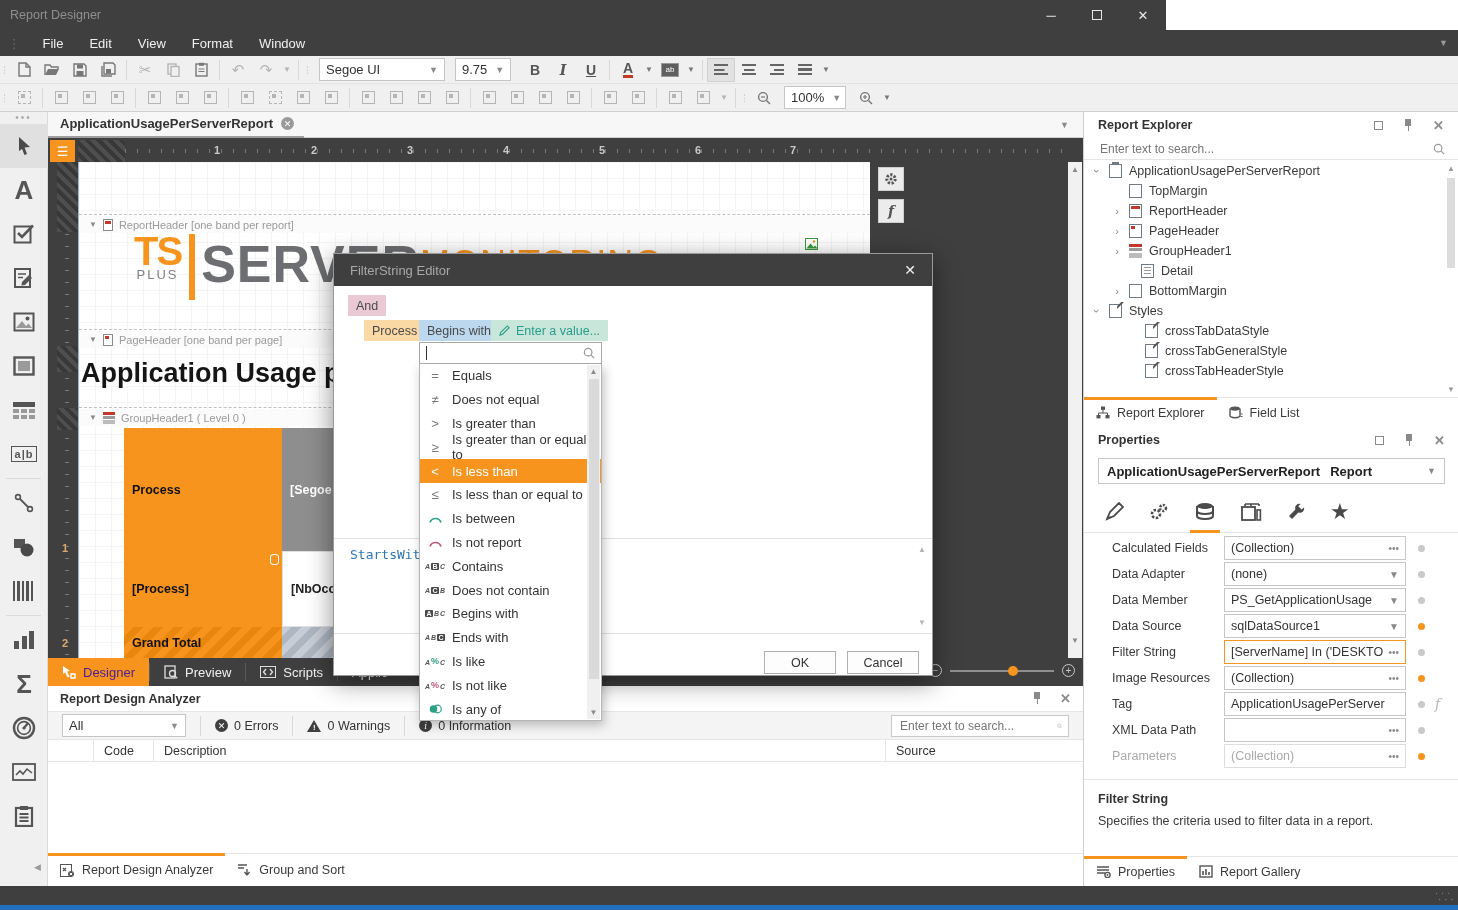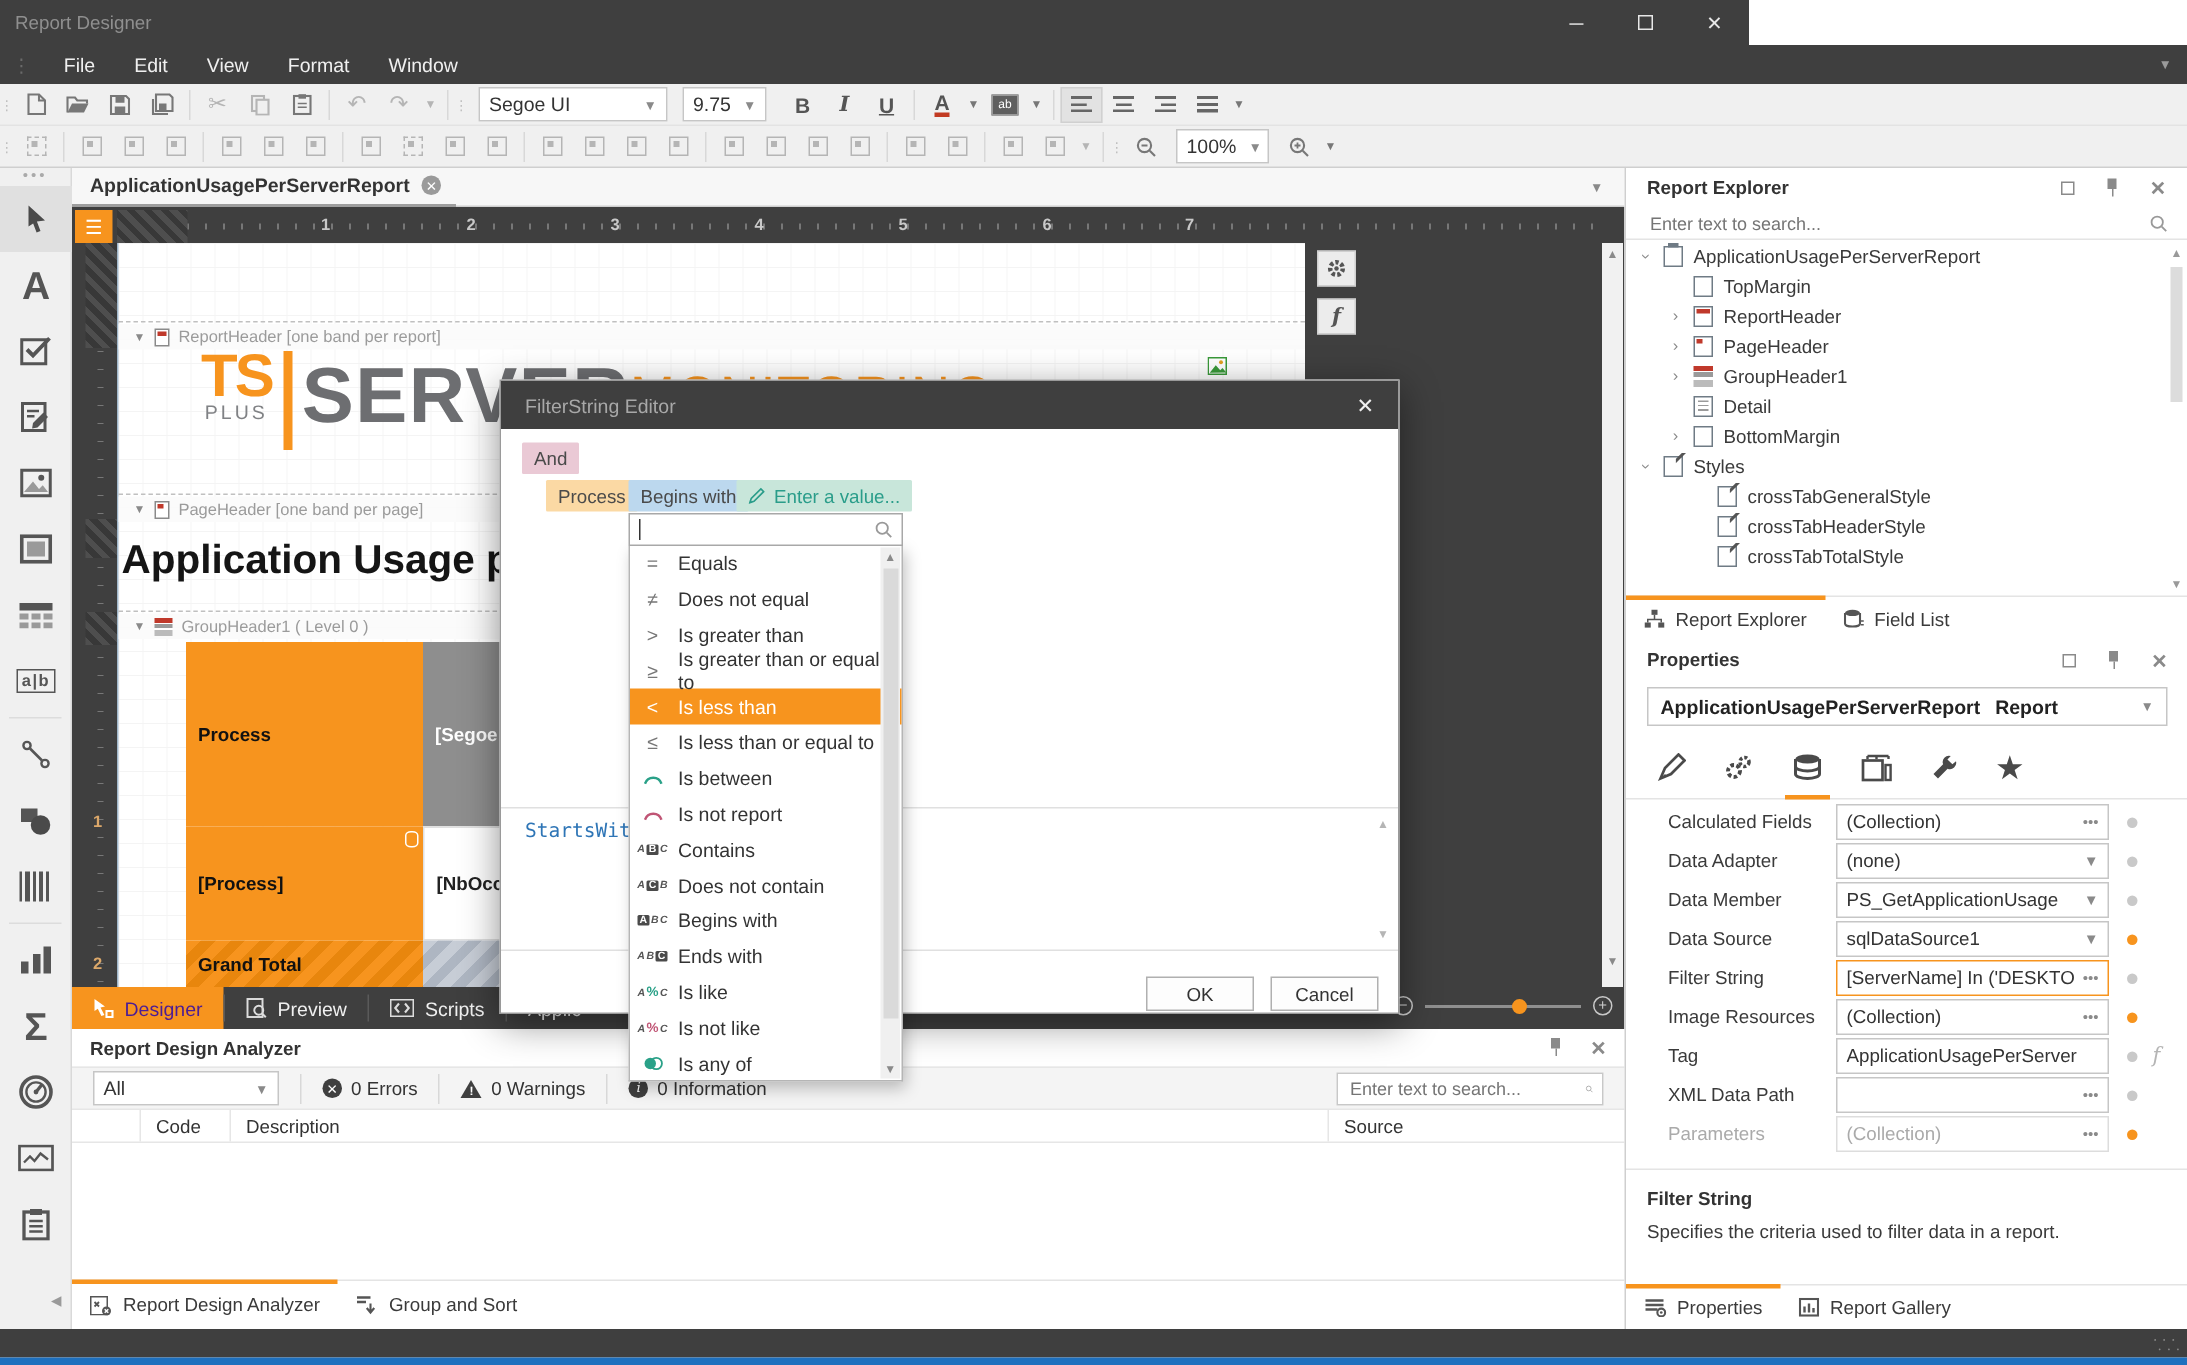--- a/index.html
+++ b/index.html
@@ -800,21 +800,21 @@
         </span>
         <span>PageHeader</span>
       </div>
       <div class="trow" style="padding-left: 28px;">
         <span class="chev">›</span>
         <span class="tico gh">
           <span class="frame"></span>
         </span>
         <span>GroupHeader1</span>
       </div>
-      <div class="trow" style="padding-left: 28px;">
+      <div class="trow" style="padding-left: 40px;">
         <span class="chev"></span>
         <span class="tico detail">
           <span class="frame"></span>
         </span>
         <span>Detail</span>
       </div>
       <div class="trow" style="padding-left: 28px;">
         <span class="chev">›</span>
         <span class="tico ">
           <span class="frame"></span>
@@ -826,35 +826,35 @@
         <span class="tico style">
           <span class="frame"></span>
         </span>
         <span>Styles</span>
       </div>
       <div class="trow" style="padding-left: 44px;">
         <span class="chev"></span>
         <span class="tico style">
           <span class="frame"></span>
         </span>
-        <span>crossTabGeneralStyle</span>
+        <span>crossTabDataStyle</span>
       </div>
       <div class="trow" style="padding-left: 44px;">
         <span class="chev"></span>
         <span class="tico style">
           <span class="frame"></span>
         </span>
-        <span>crossTabHeaderStyle</span>
+        <span>crossTabGeneralStyle</span>
       </div>
       <div class="trow" style="padding-left: 44px;">
         <span class="chev"></span>
         <span class="tico style">
           <span class="frame"></span>
         </span>
-        <span>crossTabTotalStyle</span>
+        <span>crossTabHeaderStyle</span>
       </div>
     </div>
   <div id="rescroll">
     <span class="a" style="top:0">▲</span>
     <span class="thumb"></span>
     <span class="a" style="bottom:0">▼</span>
   </div>
   <div id="retabs" class="ptabs abs">
     <span class="ptab active" style="height:30px">
       <svg width="14" height="13" viewBox="0 0 14 13">

